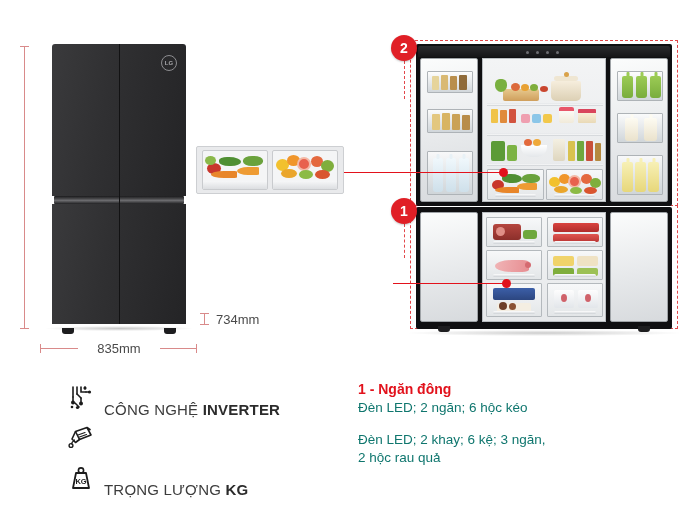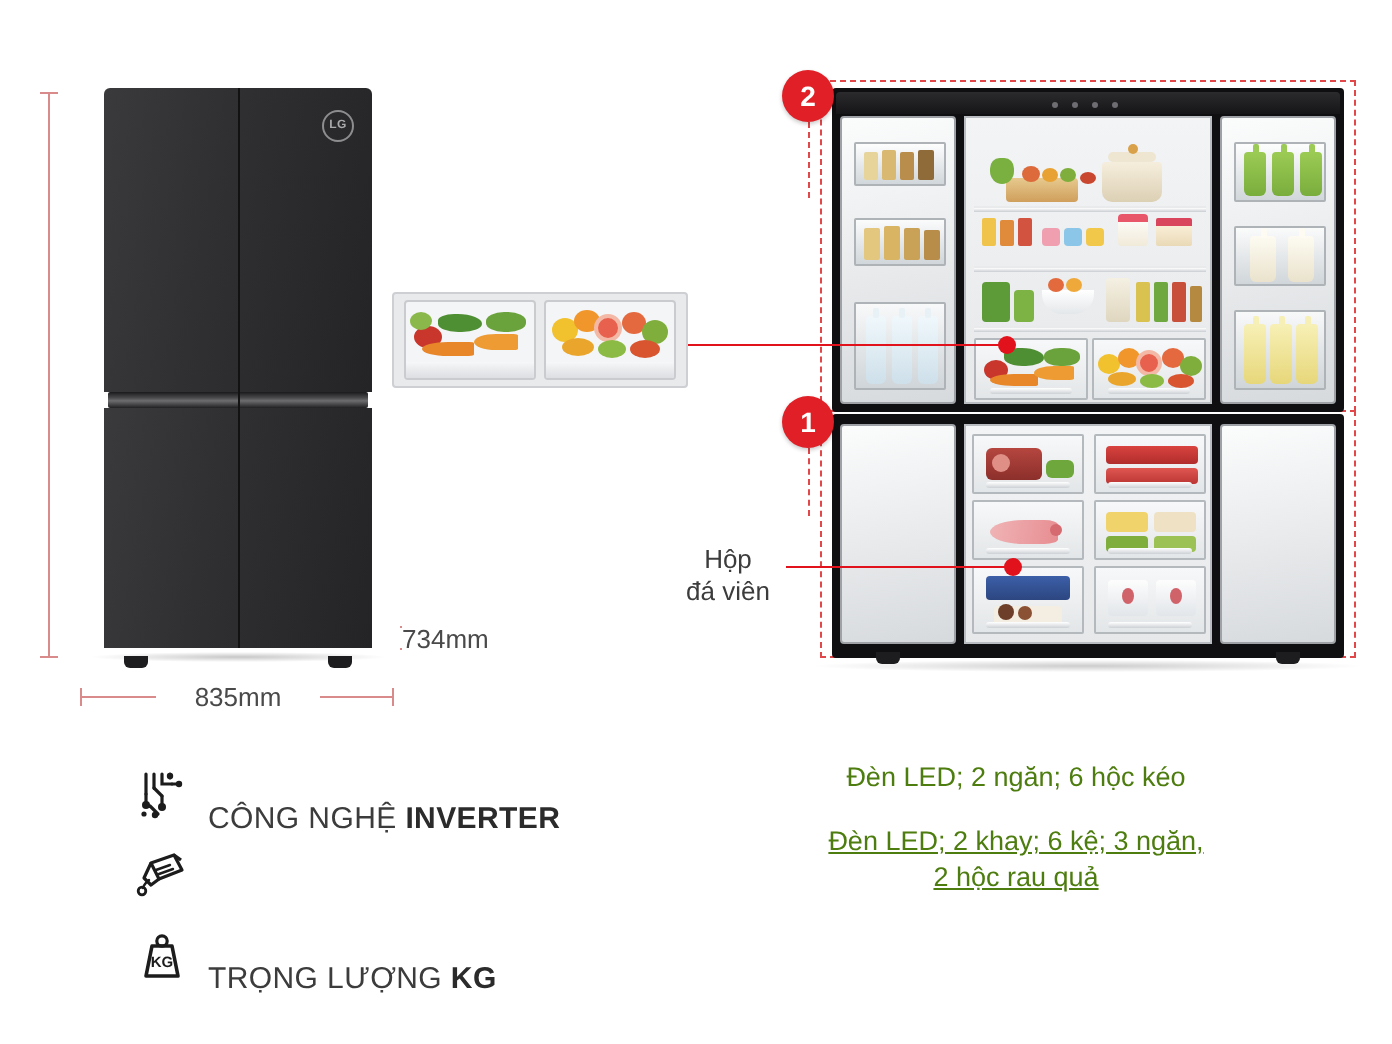--- a/index.html
+++ b/index.html
@@ -197,42 +197,42 @@
   #features { position:absolute; left:58px; top:378px; width:300px; }
   .feat-row { position:relative; height:40px; display:flex; align-items:flex-end; }
   .feat-icon { width:46px; height:40px; display:flex; align-items:center; justify-content:center; }
   .feat-text { font-size:15px; color:#3c3c3c; letter-spacing:0.2px; }
   .feat-text b { font-weight:bold; color:#2b2b2b; }
 
   
   #desc { position:absolute; left:358px; top:380px; width:300px; }
   .desc-block { margin-bottom:14px; }
   .desc-head { color:#e2121c; font-size:14px; font-weight:bold; line-height:19px; }
-  .desc-body { color:#4d7c0f; font-size:13.5px; line-height:18px;text-align:center; }
+  .desc-body { color:#0f766e; font-size:13.5px; line-height:18px; }
 </style>
 </head>
 <body>
 
 <div class="stage">
 
   <div class="dimline-v" style="left:24px; top:46px; height:282px;"></div>
   <div class="cap-v" style="left:20px; top:46px;"></div>
   <div class="cap-v" style="left:20px; top:328px;"></div>
 
   <div class="dimline-h" style="left:40px; top:348px; width:156px;"></div>
   <div class="cap-h" style="left:40px; top:344px;"></div>
   <div class="cap-h" style="left:196px; top:344px;"></div>
   <div class="dim-label" style="left:78px; top:341px; width:82px;">835mm</div>
 
   <div style="position:absolute; left:200px; top:313px; width:10px; height:12px;">
     <div style="position:absolute;left:4px;top:0;width:1px;height:12px;background:#d98a8a;"></div>
     <div style="position:absolute;left:0;top:0;width:9px;height:1px;background:#d98a8a;"></div>
     <div style="position:absolute;left:0;top:11px;width:9px;height:1px;background:#d98a8a;"></div>
   </div>
-  <div class="dim-label" style="left:201px; top:312px; width:64px; text-align:left;">734mm</div>
+  <div class="dim-label" style="left:216px; top:312px; width:64px; text-align:left;">734mm</div>
 
   <div class="shadow-closed"></div>
   <div id="closed-fridge">
     <div class="body-top"></div>
     <div class="handlebar"></div>
     <div class="body-bot"></div>
     <div class="door-split"></div>
     <div class="lg-logo">LG</div>
     <div class="foot l"></div>
     <div class="foot r"></div>
@@ -448,24 +448,20 @@
     </div>
 
     <div class="door-panel" style="left:194px; top:168px; width:58px; height:110px;"></div>
 
     <div class="foot" style="left:22px; bottom:0px;"></div>
     <div class="foot" style="right:22px; bottom:0px;"></div>
   </div>
 
   <div class="callout-line" style="left:393px; top:283px; width:114px;"></div>
   <div class="callout-dot" style="left:502px; top:279px;"></div>
-  <div class="callout-text" style="left:336px; top:272px; width:56px;">
-    <span>Hộp</span><br>
-    <span>đá viên</span>
-  </div>
 
   <div id="features">
 
     <div class="feat-row">
       <div class="feat-icon">
         <svg width="30" height="30" viewBox="0 0 30 30" aria-hidden="true">
           <g fill="none" stroke="#1c1c1c" stroke-width="1.6" stroke-linecap="round">
             <path d="M7 4 L7 14"></path>
             <path d="M11 4 L11 11"></path>
             <path d="M15 4 L15 9 L20 9"></path>
@@ -518,21 +514,22 @@
         </svg>
       </div>
       <div class="feat-text">
         <span>TRỌNG LƯỢNG </span><b>KG</b>
       </div>
     </div>
   </div>
 
   <div id="desc">
     <div class="desc-block">
+      <div class="desc-head">1 - Ngăn đông</div>
       <div class="desc-body" style="white-space:pre-line;">Đèn LED; 2 ngăn; 6 hộc kéo</div>
     </div>
     <div class="desc-block">
-      <div class="desc-body" style="white-space:pre-line;text-decoration:underline;">Đèn LED; 2 khay; 6 kệ; 3 ngăn,
+      <div class="desc-body" style="white-space:pre-line;">Đèn LED; 2 khay; 6 kệ; 3 ngăn,
 2 hộc rau quả</div>
     </div>
   </div>
 
 </div>
 
 </body></html>

